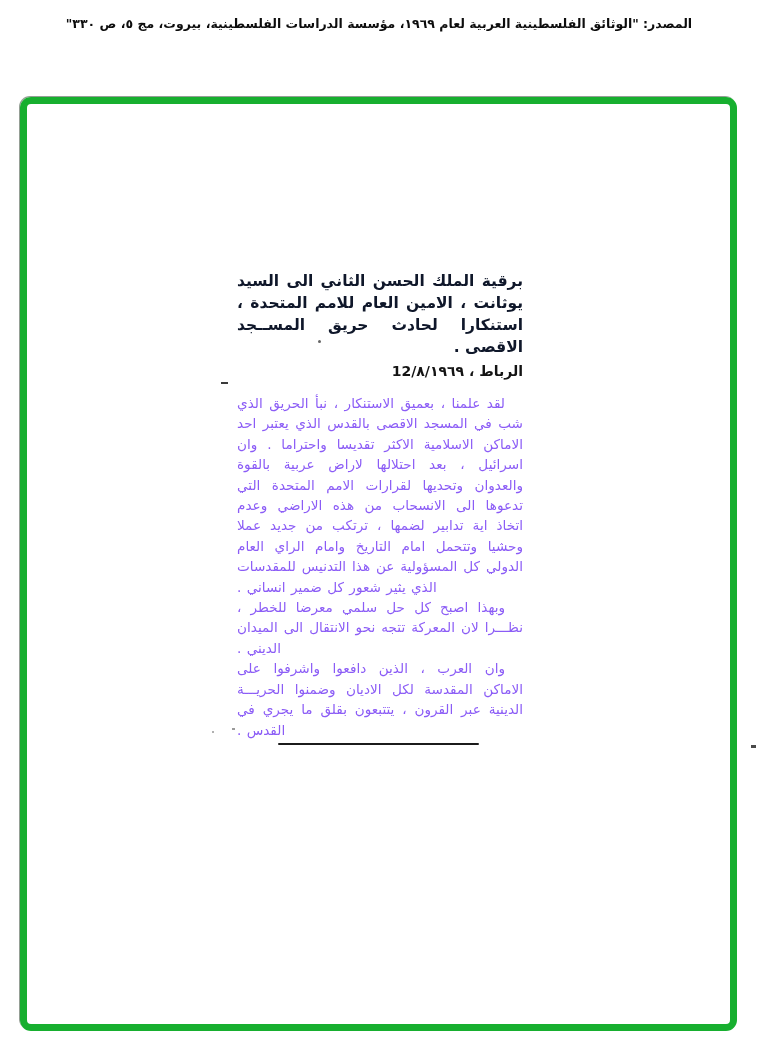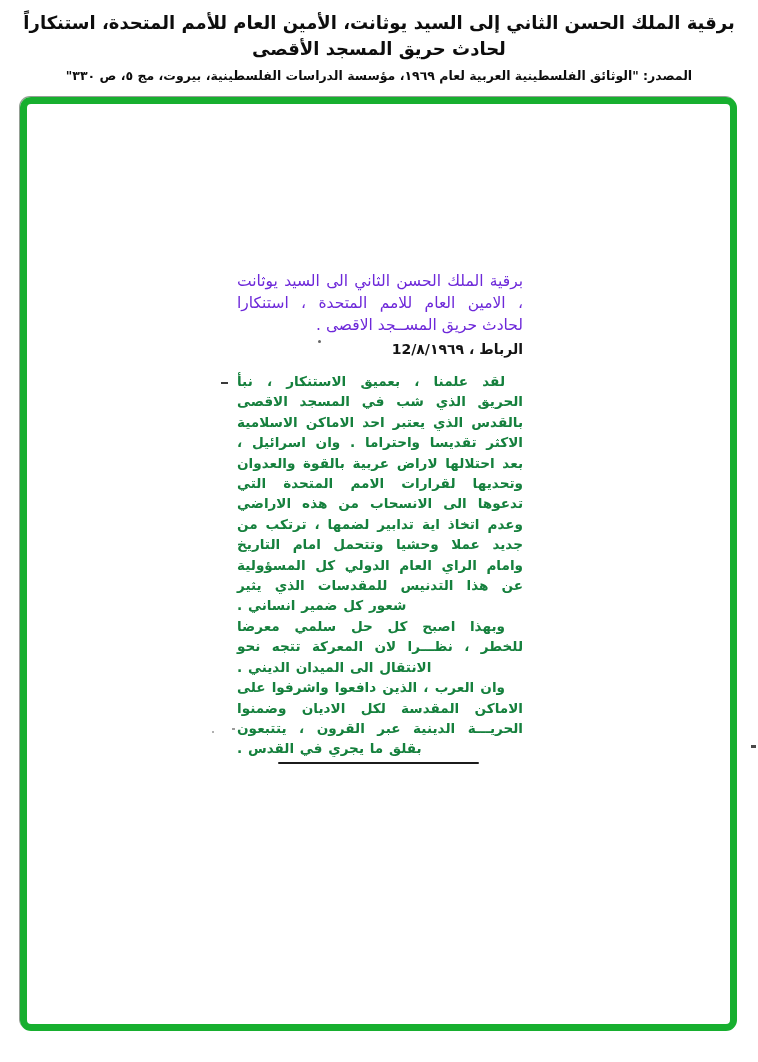--- a/index.html
+++ b/index.html
@@ -40,68 +40,67 @@
     background:transparent;
   }
   .doc{
     position:absolute;
     left:237px;top:270px;
     width:286px;
     direction:rtl;
   }
   .doc-title{
     font-size:15.5px;
-    font-weight:400;
+    font-weight:700;
     line-height:22px;
     text-align:justify;
     text-align-last:right;
     margin:0 0 2px 0;
-    color:#6d28d9;
+    color:#0f172a;
   }
   .dateline{
     display:flex;
     direction:rtl;
     justify-content:space-between;
     align-items:baseline;
     font-size:14px;
     font-weight:700;
     line-height:22px;
     margin:0 0 11px 0;
     white-space:nowrap;
   }
   .body-para{
     margin:0;
     font-size:13.6px;
-    font-weight:700;
+    font-weight:400;
     line-height:20.4px;
     text-align:justify;
     text-align-last:left;
     text-indent:18px;
-    color:#15803d;
+    color:#8b5cf6;
     word-spacing:1px;
   }
   .rule{
     height:2px;
     background:#1b1b1b;
     width:201px;
     margin:3px 44px 0 41px;
     border-radius:1px;
   }
   .artifact{position:absolute;background:#555;}
   .a1{left:221px;top:382px;width:7px;height:2px;background:#3a3a3a;}
   .a2{left:318px;top:340px;width:3px;height:3px;background:#666;border-radius:50%;}
   .a3{left:232px;top:728px;width:3px;height:2px;background:#9a9a9a;}
   .a4{left:212px;top:731px;width:2px;height:2px;background:#b0b0b0;}
   .a5{left:751px;top:745px;width:5px;height:3px;background:#4a4a4a;}
 </style>
 </head>
 <body>
 
 <div class="top-header">
-  <div class="header-title">برقية الملك الحسن الثاني إلى السيد يوثانت، الأمين العام للأمم المتحدة، استنكاراً لحادث حريق المسجد الأقصى</div>
   <div class="header-source">المصدر: "الوثائق الفلسطينية العربية لعام ١٩٦٩، مؤسسة الدراسات الفلسطينية، بيروت، مج ٥، ص ٣٣٠"</div>
 </div>
 
 <div class="green-frame"></div>
 
 <div class="doc">
   <div class="doc-title">برقية الملك الحسن الثاني الى السيد يوثانت ، الامين العام للامم المتحدة ، استنكارا لحادث حريق المســجد الاقصى .</div>
 
   <div class="dateline">
     <span>الرباط ، 12/٨/١٩٦٩</span>

